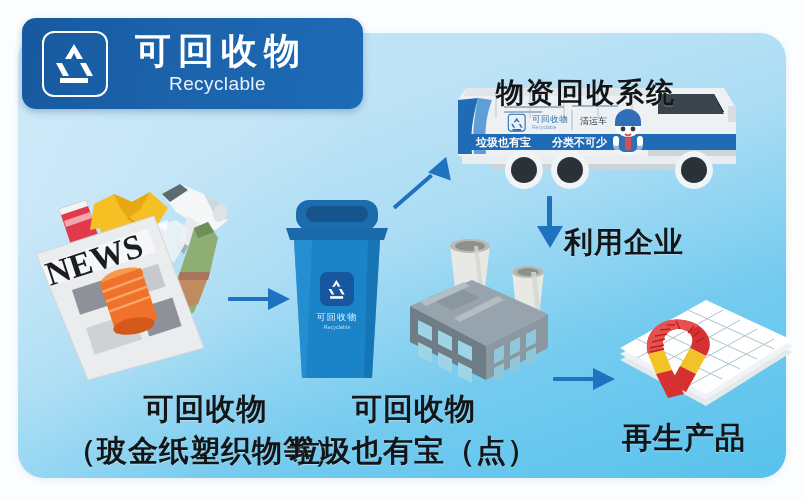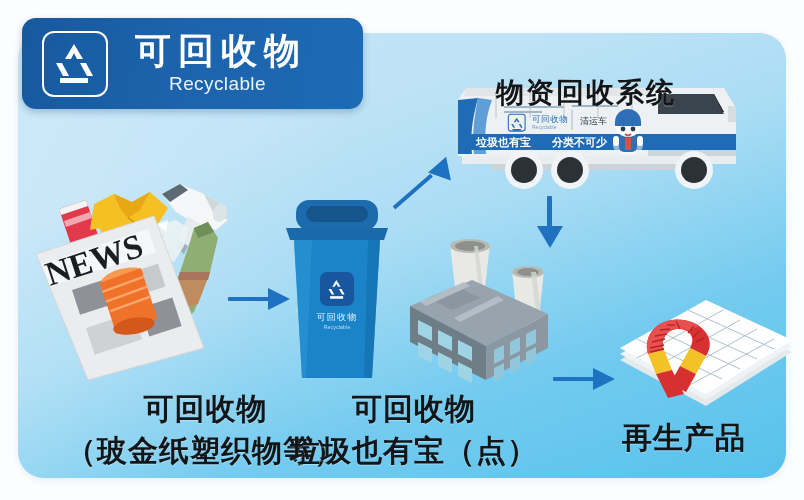--- a/index.html
+++ b/index.html
@@ -363,20 +363,21 @@
       <div class="head"></div>
   </div>
   <div class="arrow" id="arrow4">
     <div class="shaft"></div>
       <div class="head"></div>
   </div>
 
   <div class="cn-title" id="t-system">物资回收系统</div>
 
   <div class="cn-title" id="t-enterprise">
+    <div>利用企业</div>
   </div>
 
   <div class="cn-title" id="t-items">
     <div style="text-align:center">可回收物</div>
     <div>（玻金纸塑织物等）</div>
   </div>
 
   <div class="cn-title" id="t-bin">
     <div style="text-align:center">可回收物</div>
     <div>垃圾也有宝（点）</div>

